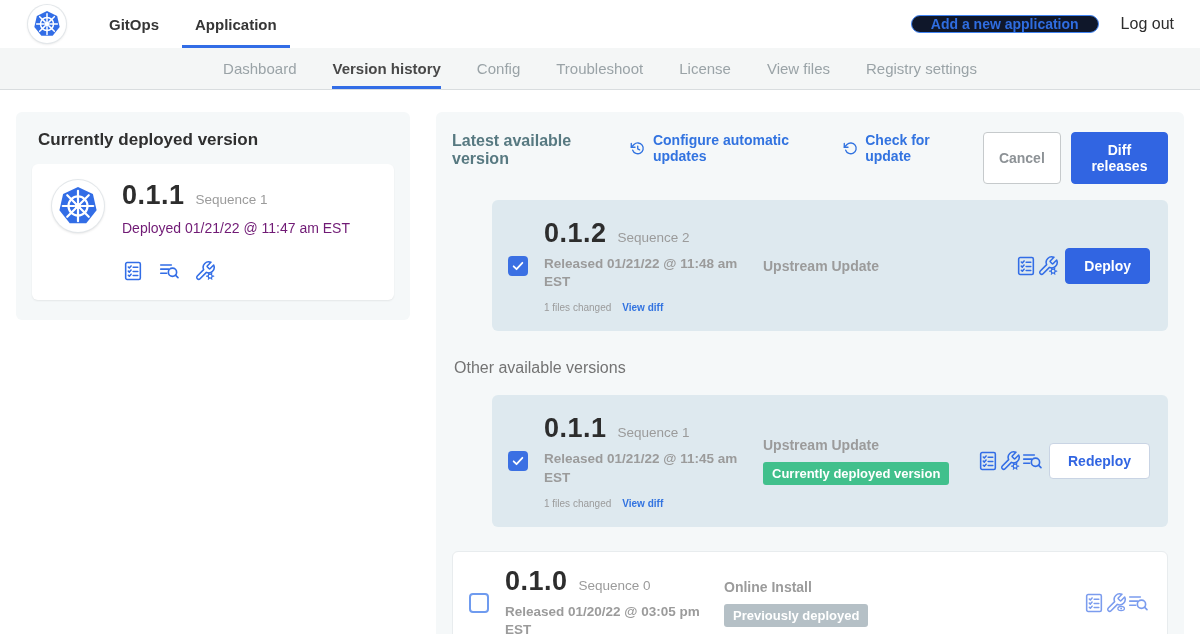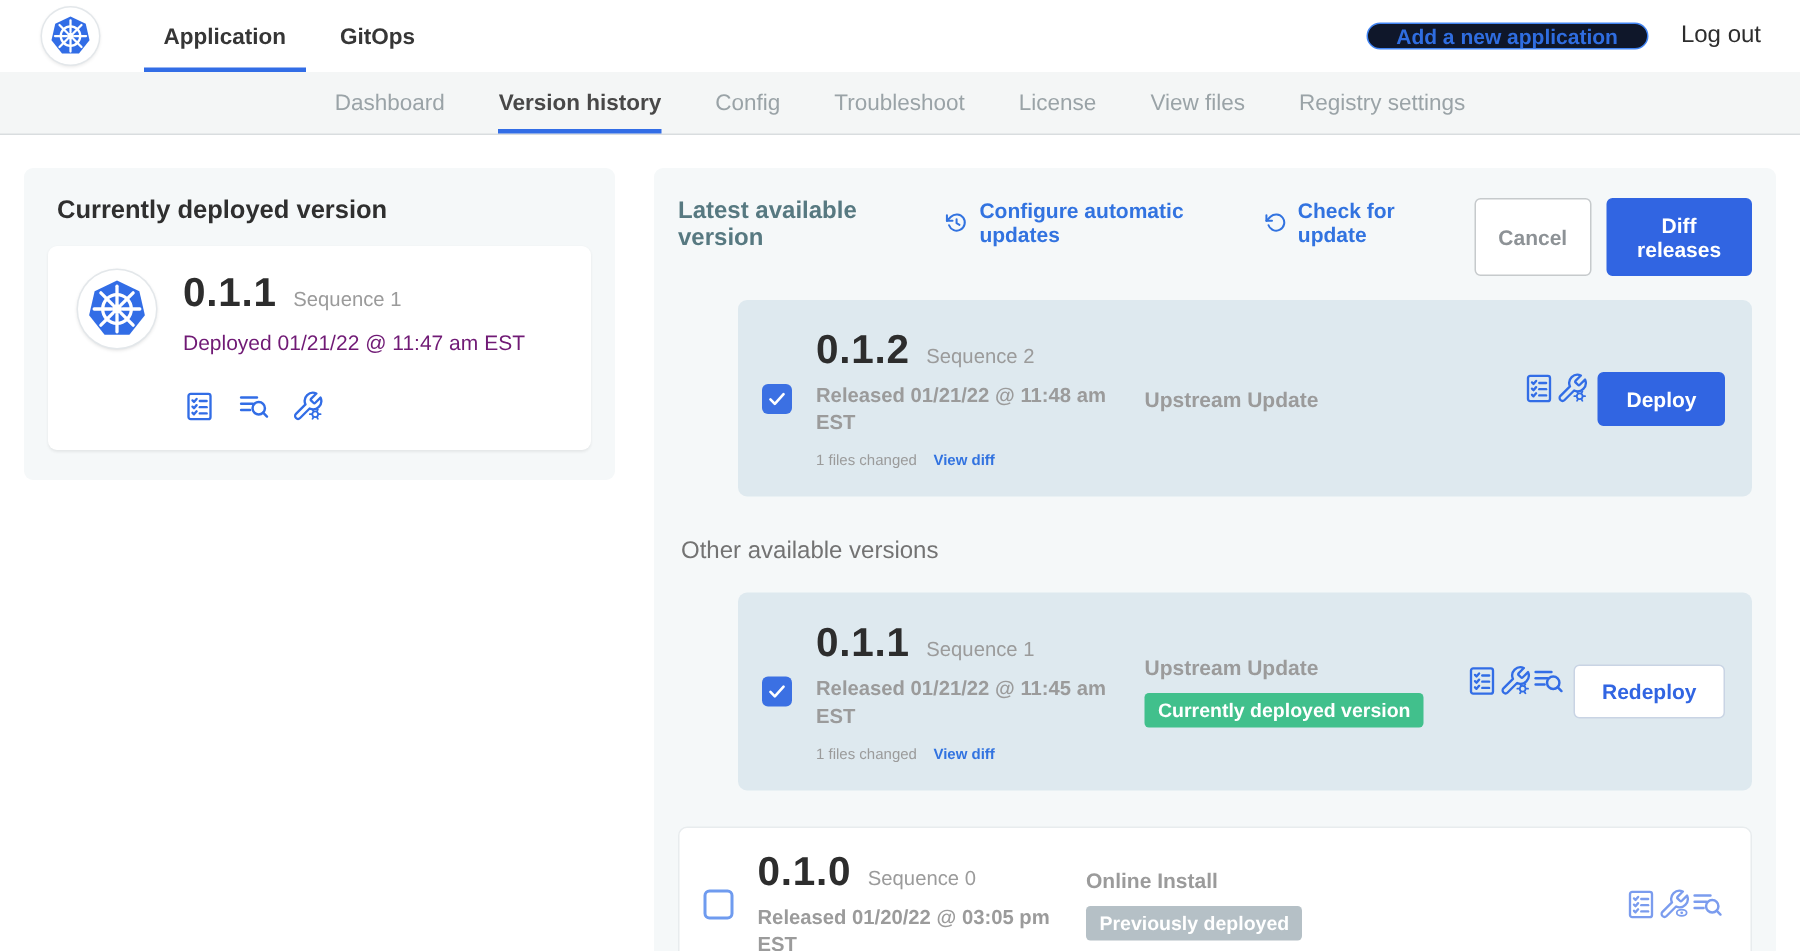--- a/index.html
+++ b/index.html
@@ -78,21 +78,21 @@
   .files{ margin:11px 0 0; font-size:10px; color:#9b9b9b; display:flex; gap:11px; align-items:center; }
   .view-diff{ color:#3273e0; font-weight:700; cursor:pointer; }
 
   .vsource{ flex:1; margin-left:14px; }
   .source-label{ margin:0; font-size:14px; font-weight:700; color:#9b9b9b; }
   .badge{ display:inline-block; margin-top:9px; padding:4px 9px; border-radius:3px;
     font-size:13px; font-weight:700; color:#fff; }
   .badge-green{ background:#41c08c; }
   .badge-gray{ background:#b5c0c6; }
 
-  .vactions{ display:flex; align-items:flex-start; margin-left:auto; padding-right:2px; }
+  .vactions{ display:flex; align-items:center; margin-left:auto; padding-right:2px; }
   .vactions .btn{ margin-left:6px; padding:9px 18px; }
   .faded-icons .icon{ color:#7b9cee; }
 </style>
 </head>
 <body>
 
 <svg width="0" height="0" style="position:absolute" aria-hidden="true">
   <defs>
     <symbol id="i-k8s" viewBox="0 0 24 24">
       <polygon points="12,1.6 20.13,5.52 22.14,14.31 16.51,21.37 7.49,21.37 1.86,14.31 3.87,5.52" fill="#326de6"></polygon>
@@ -172,22 +172,22 @@
   </defs>
 </svg>
 
 <header class="topnav">
   <div class="logo-badge">
     <svg>
         <use href="#i-k8s"></use>
       </svg>
   </div>
   <nav class="top-tabs">
+    <div class="top-tab">GitOps</div>
     <div class="top-tab active">Application</div>
-    <div class="top-tab">GitOps</div>
   </nav>
   <button class="pill-btn">Add a new application</button>
   <div class="logout">Log out</div>
 </header>
 
 <nav class="subnav">
   <div class="subnav-item">Dashboard</div>
   <div class="subnav-item active">Version history</div>
   <div class="subnav-item">Config</div>
   <div class="subnav-item">Troubleshoot</div>

